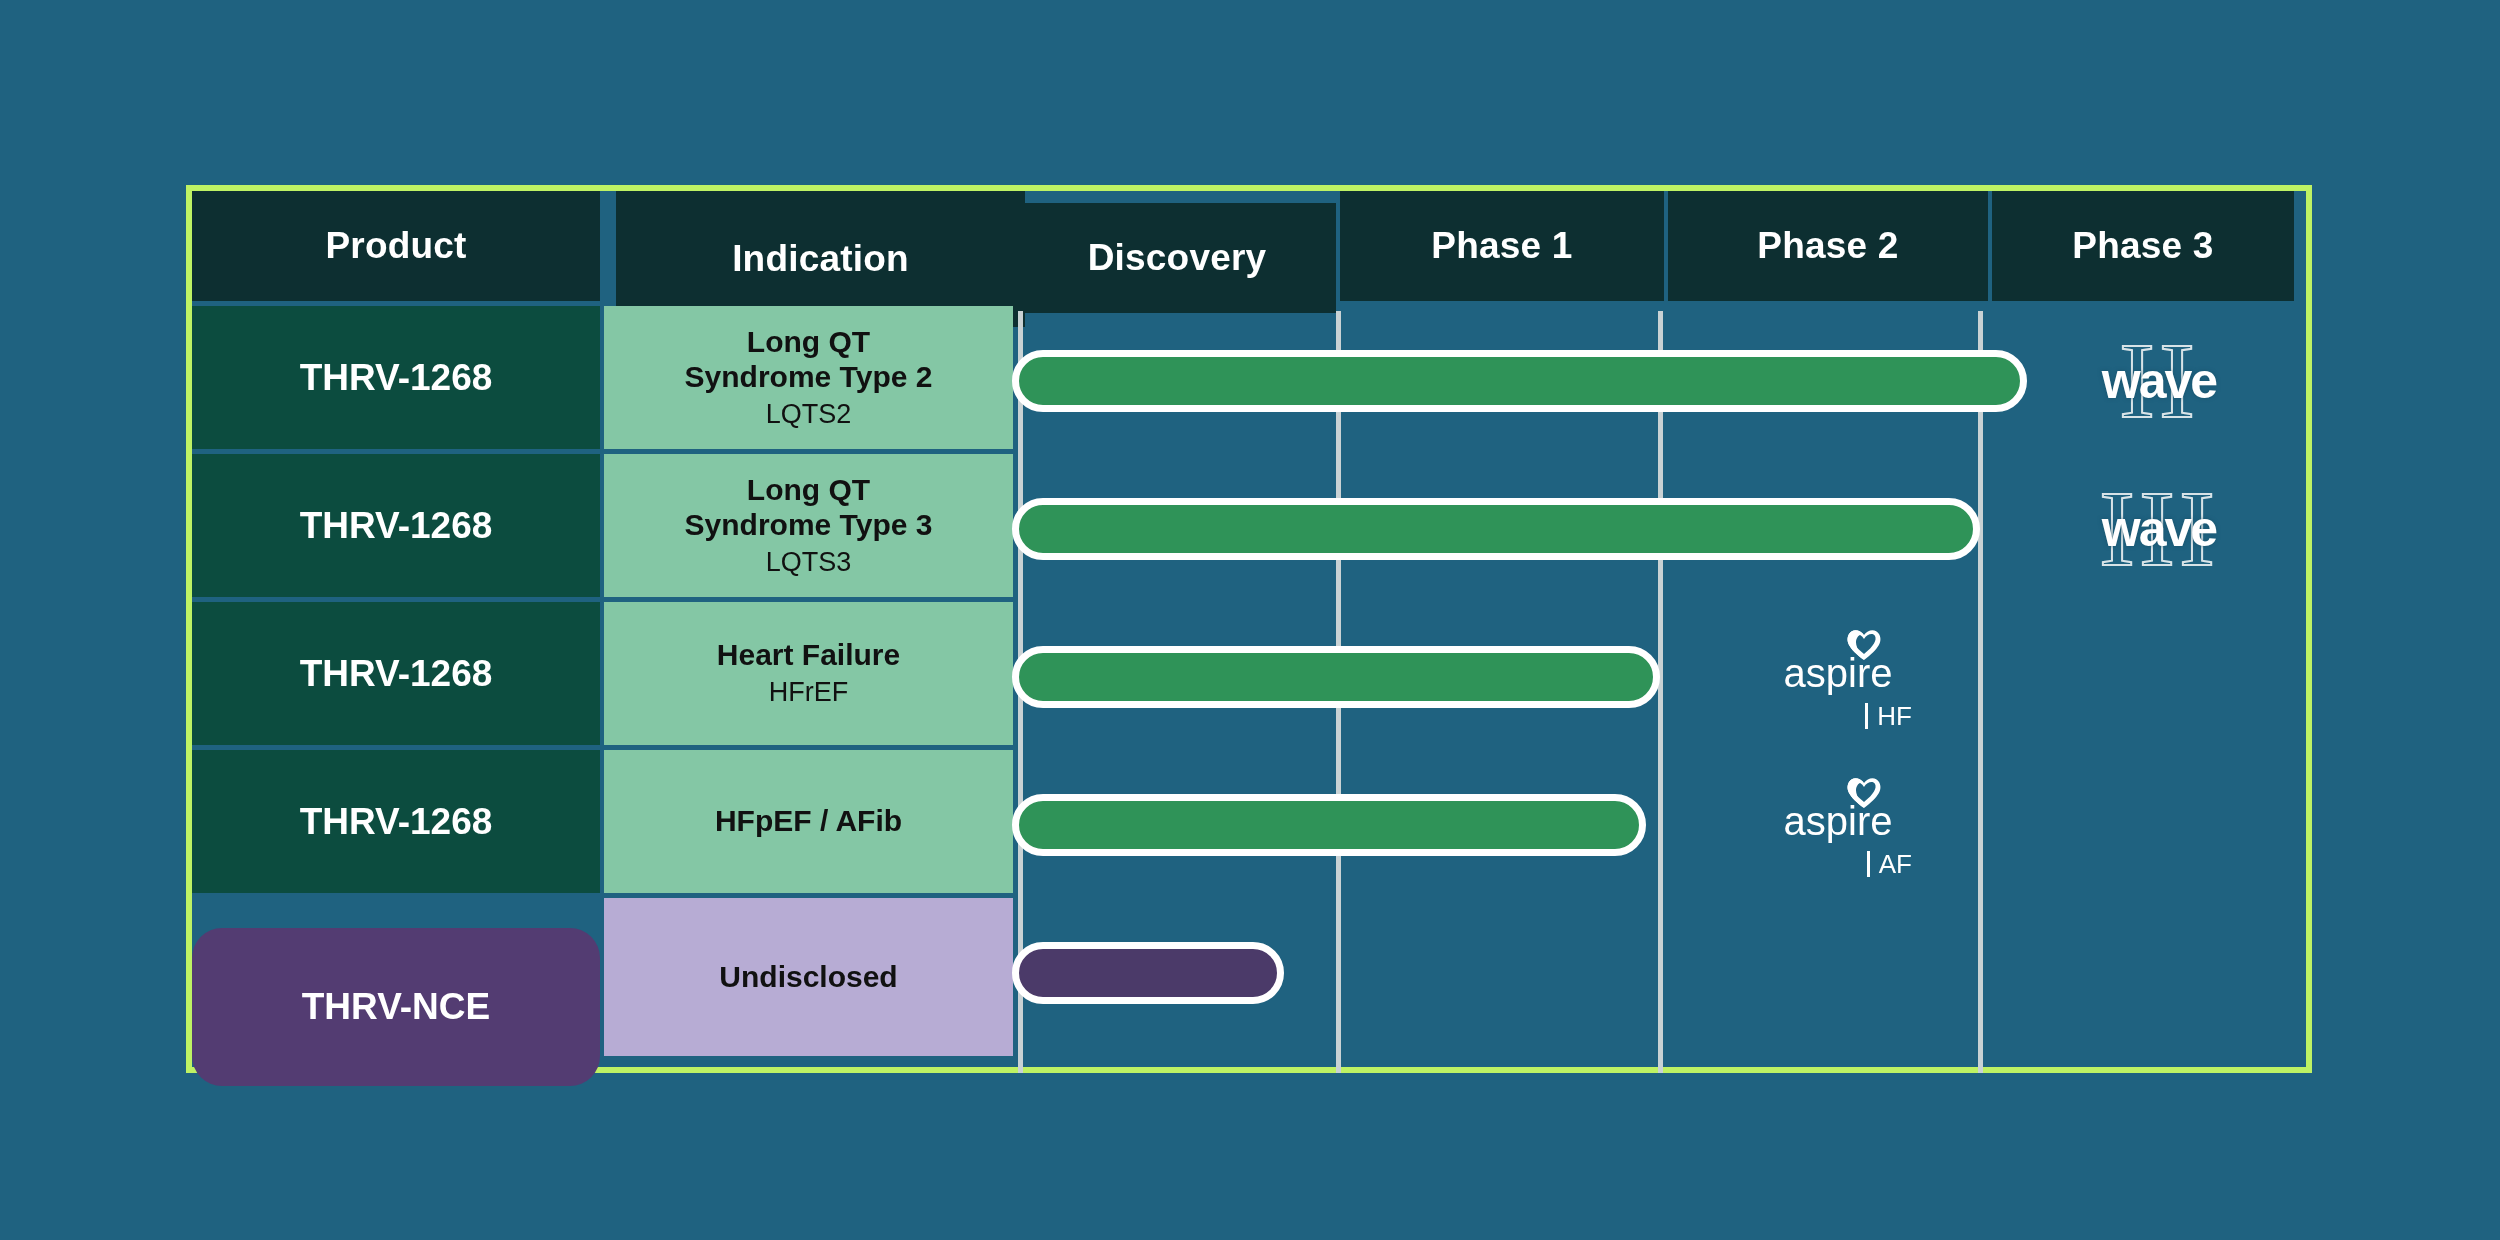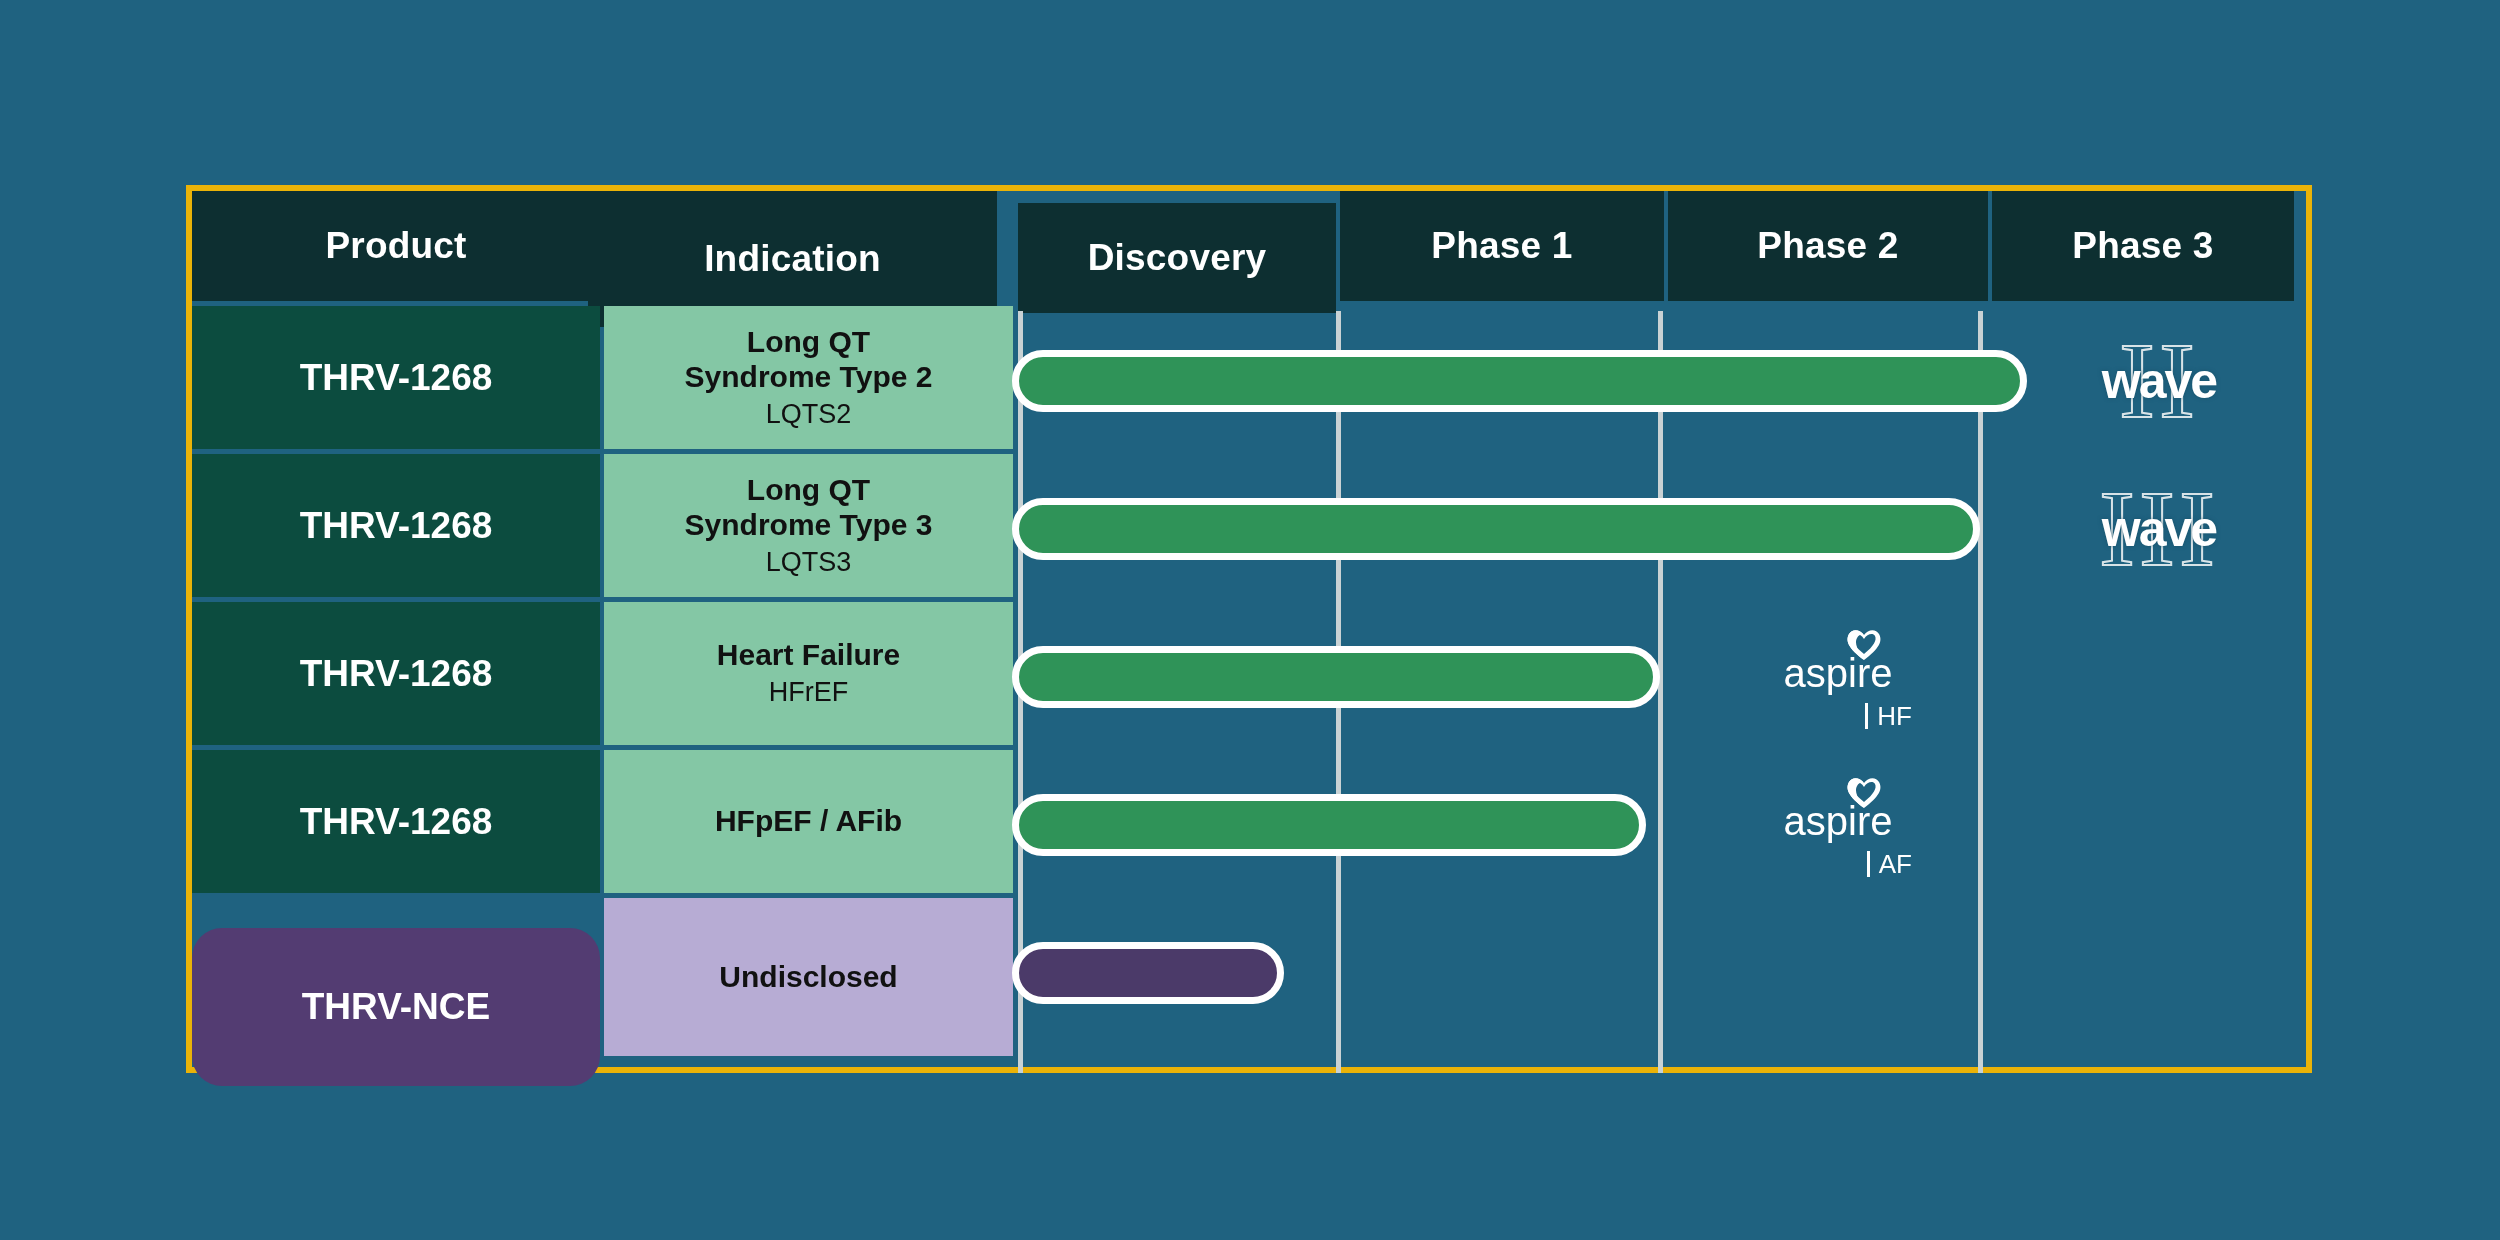--- a/index.html
+++ b/index.html
@@ -7,21 +7,21 @@
     width:2500px;height:1240px;
     background:#1F6280;
     font-family:"Liberation Sans", sans-serif;
     overflow:hidden;
     position:relative;
   }
   #pipeline{
     position:absolute;
     left:186px; top:185px;
     width:2126px; height:888px;
-    border:6px solid #eab308;
+    border:6px solid #bef264;
     box-sizing:border-box;
   }
   .cell{position:absolute;box-sizing:border-box;}
 
   
   .hdr{
     background:#0D2F31;
     color:#FFFFFF;
     font-size:37px;
     font-weight:bold;
@@ -138,21 +138,21 @@
   }
 </style>
 </head>
 <body>
 
 <div id="pipeline">
 
   <div class="cell hdr" style="left:0px;top:0px;width:408px;height:110px;">
     <span>Product</span>
   </div>
-  <div class="cell hdr" style="left:396px;top:0px;width:409px;height:136px;">
+  <div class="cell hdr" style="left:424px;top:0px;width:409px;height:136px;">
     <span>Indication</span>
   </div>
   <div class="cell hdr" style="left:826px;top:12px;width:318px;height:110px;">
     <span>Discovery</span>
   </div>
   <div class="cell hdr" style="left:1148px;top:0px;width:324px;height:110px;">
     <span>Phase 1</span>
   </div>
   <div class="cell hdr" style="left:1476px;top:0px;width:320px;height:110px;">
     <span>Phase 2</span>

